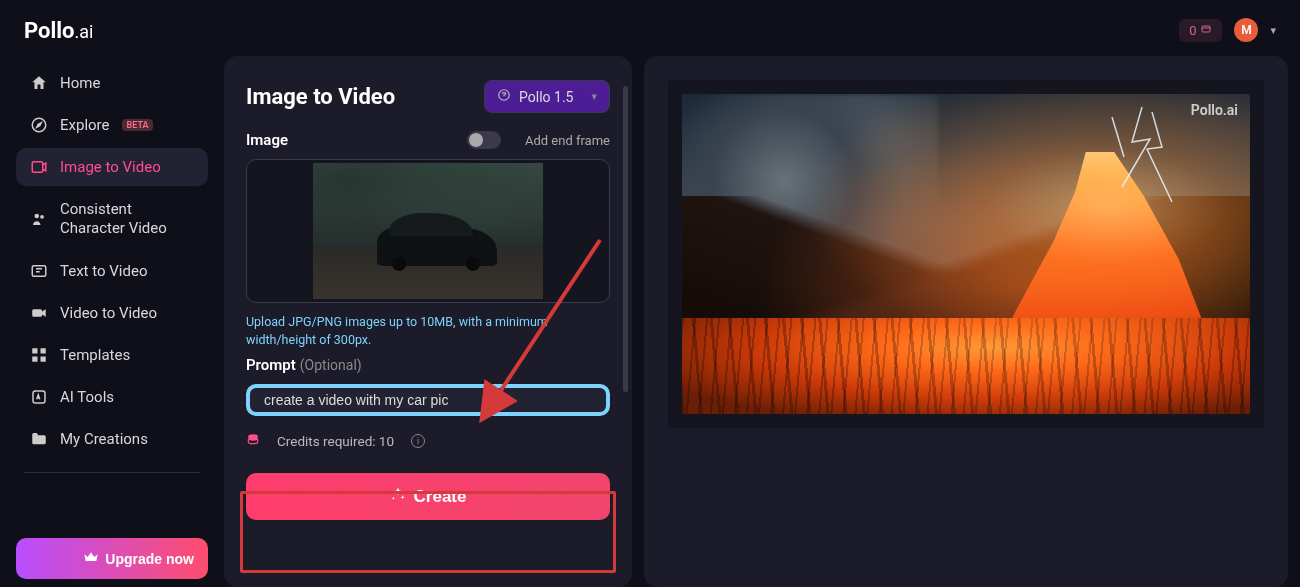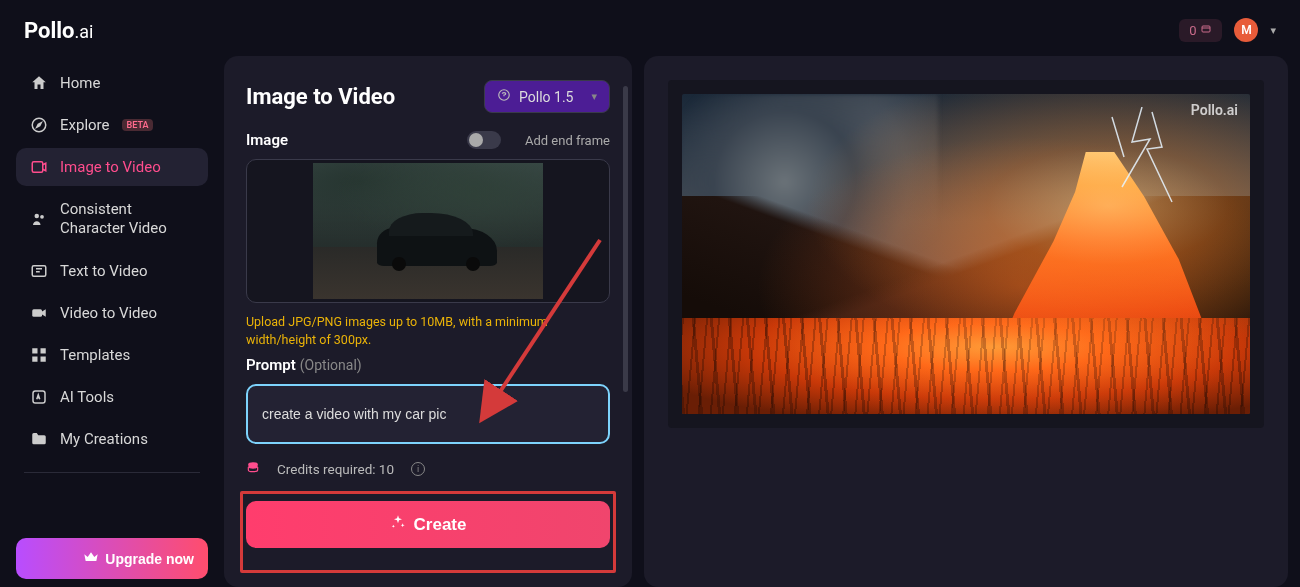--- a/index.html
+++ b/index.html
@@ -200,29 +200,29 @@
     content:'';
     position:absolute;
     left:10%; top:-40%;
     width:70%; height:60%;
     background:#151a1c;
     border-radius: 40% 50% 0 0 / 80% 90% 0 0;
   }
   .car-wheel { position:absolute; width:14px; height:14px; background:#0a0a0a; border-radius:50%; bottom:-5px; }
   .car-wheel.w1 { left:12%; }
   .car-wheel.w2 { right:14%; }
-  .upload-hint { color: #eab308; font-size: 12.5px; margin-top: 10px; line-height: 1.4; }
+  .upload-hint { color: #7dd3fc; font-size: 12.5px; margin-top: 10px; line-height: 1.4; }
   .prompt-label-row { margin-top: 7px; margin-bottom: 10px; }
   .prompt-optional { color: #888; font-weight: 400; font-size: 14px; }
   .prompt-input {
     width: 100%;
-    border: 2px solid #7dd3fc;
+    border: 4px solid #7dd3fc;
     background: #232233;
     border-radius: 10px;
-    padding: 20px 14px;
+    padding: 4px 14px;
     color: #ddd;
     font-size: 14px;
     outline: none;
   }
   .credits-row {
     display: flex;
     align-items: center;
     gap: 17px;
     margin-top: 16px;
     color: #bbb;

